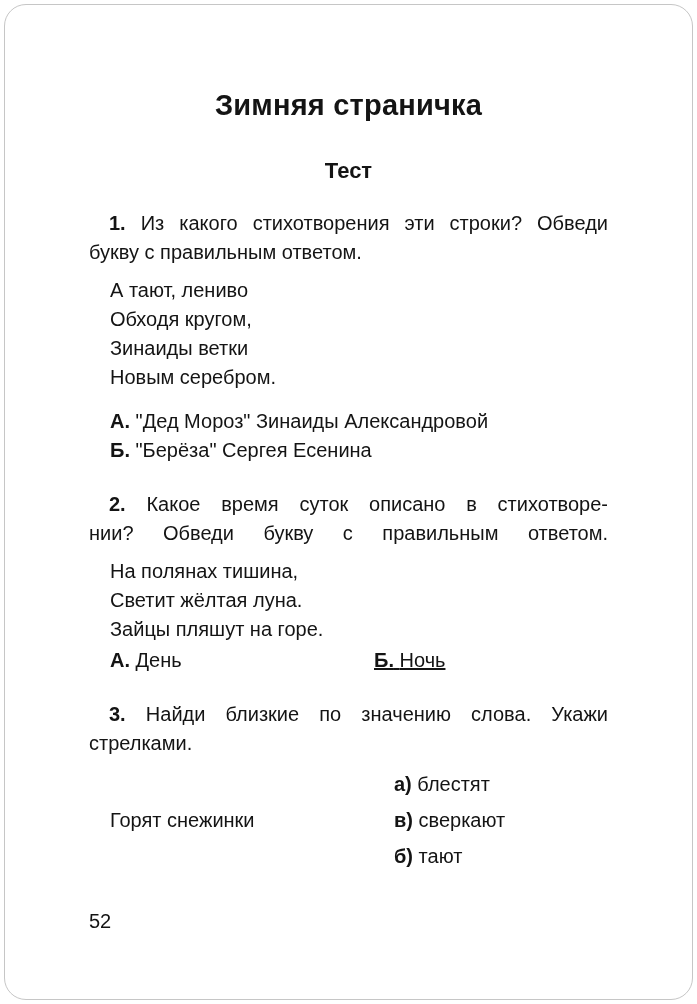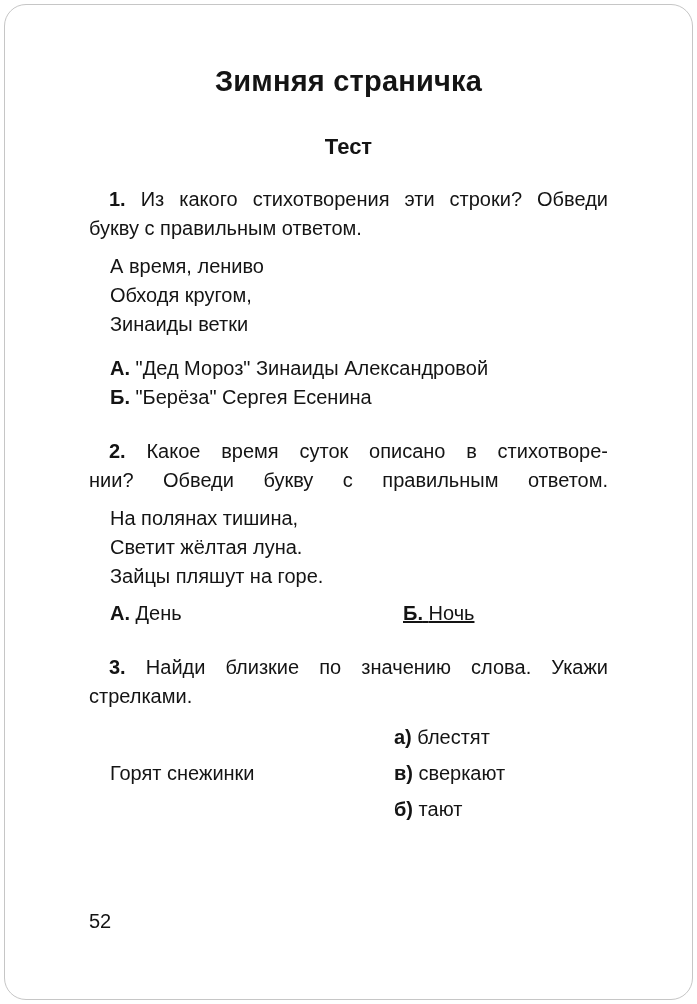--- a/index.html
+++ b/index.html
@@ -10,21 +10,21 @@
   }
   .page {
     position: relative;
     width: 689px;
     height: 996px;
     margin: 4px auto;
     background: #ffffff;
     border: 1px solid #c6c6c6;
     border-radius: 22px;
     color: #141414;
-    padding: 60px 84px 0 84px;
+    padding: 84px 84px 0 84px;
     overflow: hidden;
   }
   .title {
     font-size: 29px;
     font-weight: bold;
     text-align: center;
     letter-spacing: 0.2px;
   }
   .subtitle {
     font-size: 22px;
@@ -49,23 +49,22 @@
     line-height: 29px;
   }
   .options { margin-top: 15px; margin-left: 21px; }
   .options p {
     font-size: 20px;
     line-height: 29px;
   }
   .options b, .opt-letter { font-weight: bold; }
   .two-col {
     display: flex;
-    margin-top: 8px;
+    margin-top: 2px;
     margin-left: 21px;
-    gap: 29px;
   }
   .two-col .col-a { width: 264px; font-size: 20px; line-height: 29px; }
   .two-col .col-b { font-size: 20px; line-height: 29px; text-decoration: underline; }
   .match-row {
     display: flex;
     align-items: center;
     margin-top: 8px;
     margin-left: 21px;
   }
   .match-left {
@@ -90,23 +89,24 @@
 <div class="page">
 
   <h1 class="title">Зимняя страничка</h1>
   <h2 class="subtitle">Тест</h2>
 
   <section class="question">
     <p class="q-line first justify"><b class="q-num">1.</b> <span>Из какого стихотворения эти строки? Обведи</span></p>
     <p class="q-line">букву с правильным ответом.</p>
 
     <div class="poem">
-      <p>А время, лениво</p>
+      <p>А тают, лениво</p>
       <p>Обходя кругом,</p>
       <p>Зинаиды ветки</p>
+      <p>Новым серебром.</p>
     </div>
 
     <div class="options">
       <p><b class="opt-letter">А.</b> <span>"Дед Мороз" Зинаиды Александровой</span></p>
       <p><b class="opt-letter">Б.</b> <span>"Берёза" Сергея Есенина</span></p>
     </div>
   </section>
 
   <section class="question">
     <p class="q-line first justify"><b class="q-num">2.</b> <span>Какое время суток описано в стихотворе-</span></p>

